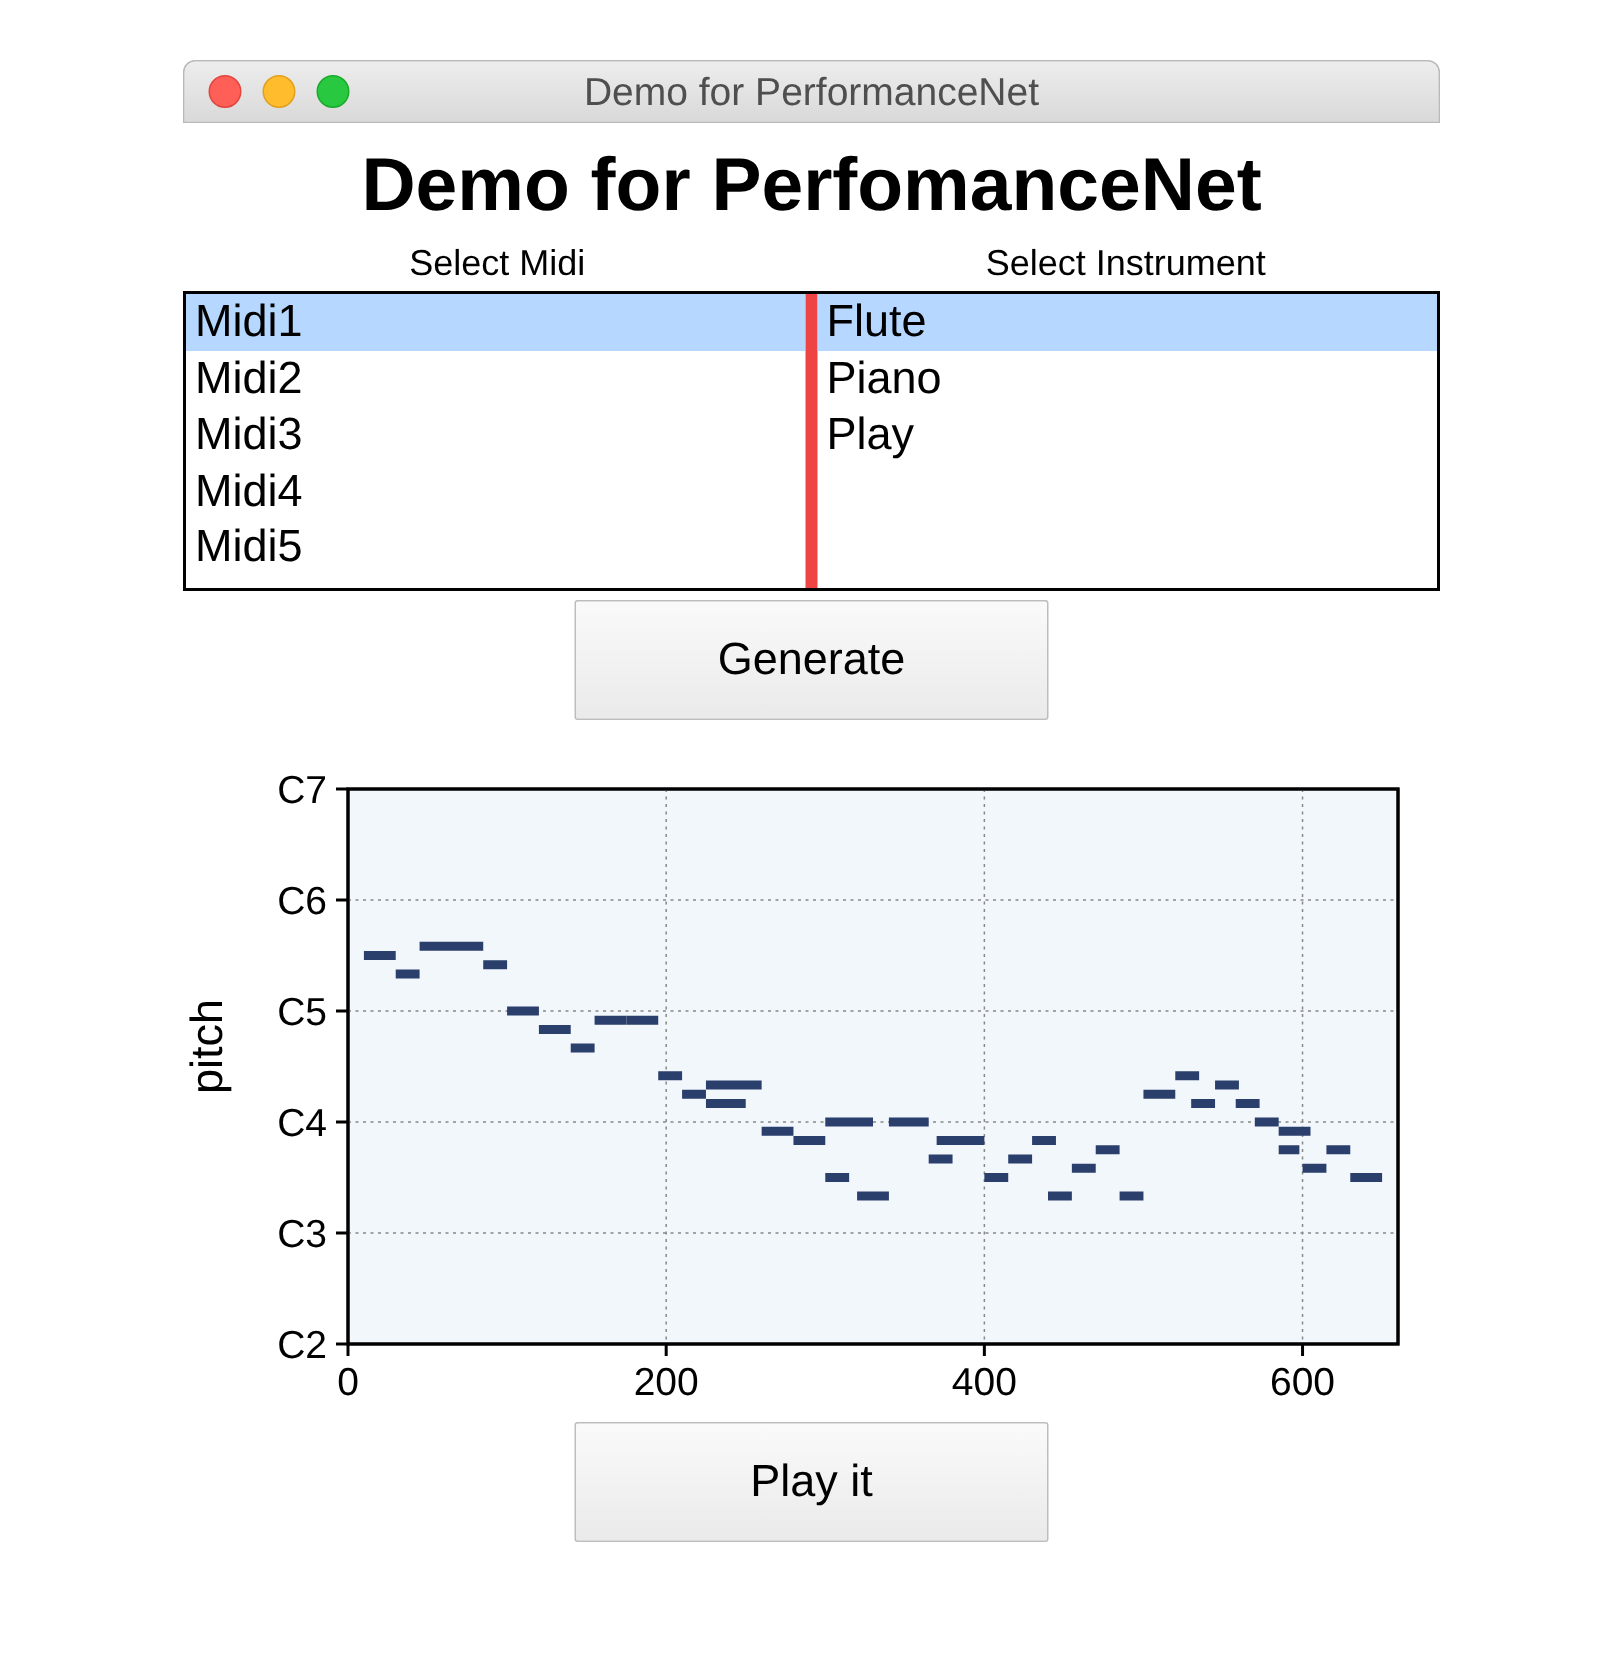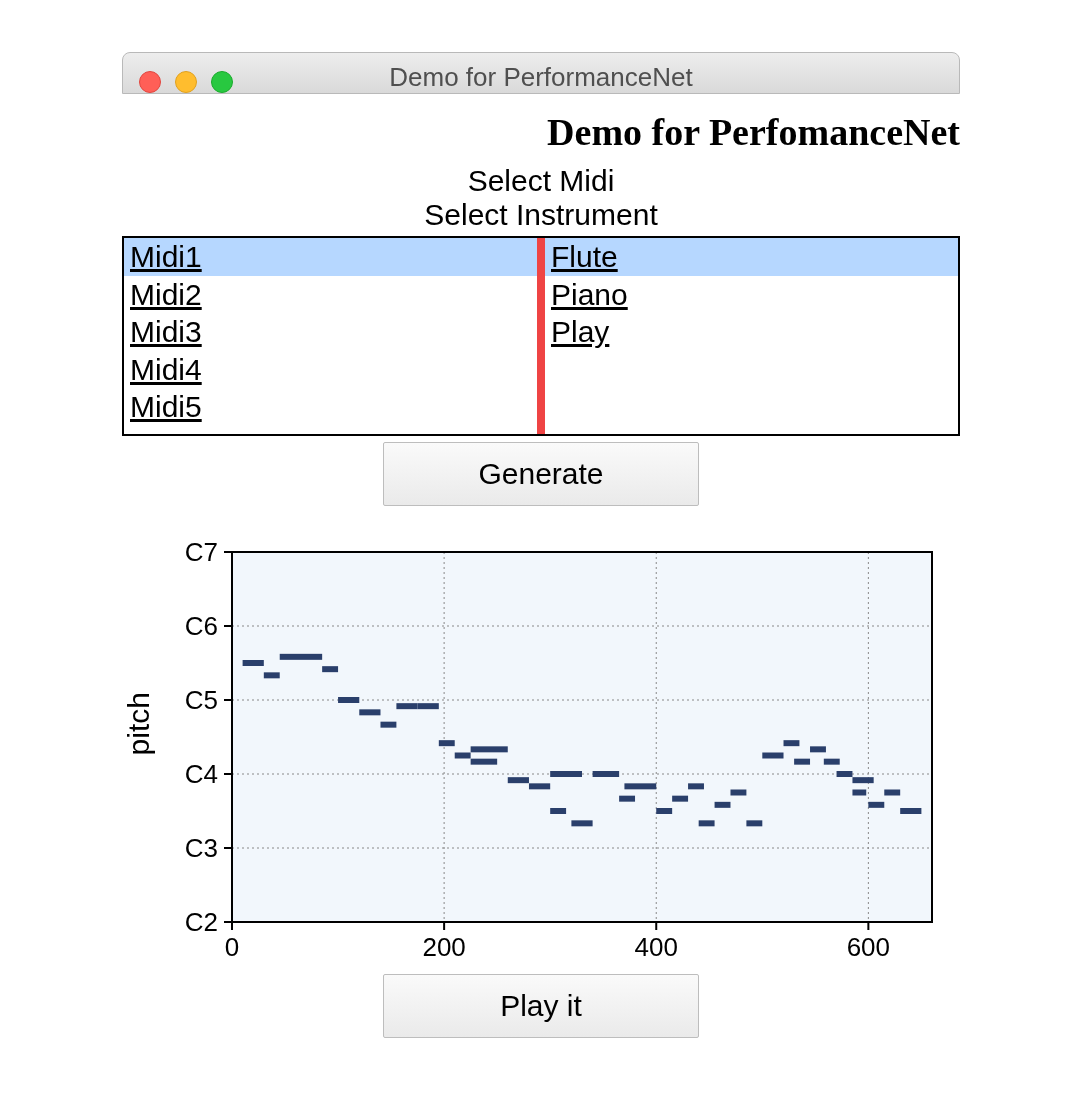--- a/index.html
+++ b/index.html
@@ -12,27 +12,27 @@
   }
   .canvas {
     position: relative;
     width: 1082px; height: 1102px;
     padding-top: 36px;
   }
   
   .titlebar {
     position: relative;
     width: 838px; height: 42px;
-    margin: 16px auto;
+    margin: 4px auto;
     background: linear-gradient(#ededed, #d9d9d9);
     border: 1px solid #b9b9b9;
     border-top-left-radius: 8px;
     border-top-right-radius: 8px;
     display: flex;
-    align-items: flex-end;
+    align-items: center;
   }
   .traffic {
     display: flex; gap: 14px;
     margin-left: 16px;
   }
   .light {
     width: 22px; height: 22px; border-radius: 50%;
   }
   .red    { background:#ff5f57; border:1px solid #e2463f; }
   .yellow { background:#ffbd2e; border:1px solid #e1a11e; }
@@ -43,53 +43,50 @@
     font-size: 26px; color:#4f4f4f;
     pointer-events: none;
   }
   
   .app-body {
     width: 838px;
     margin: 0 auto;
     background:#fff;
   }
   .page-title {
-    text-align: right;
-    font-size: 38px;
+    text-align: center;
+    font-size: 50px;
     font-weight: 700;
     margin: 12px 0 10px 0;
-    font-family: Liberation Serif, serif;
   }
   .columns-header {
     display:flex;
-    font-size: 30px;
-    flex-direction: column;
+    font-size: 24px;
   }
   .columns-header > div { flex:1; text-align:center; }
   .listboxes {
     display:flex;
     border: 2px solid #000;
     margin-top: 4px;
     height: 200px;
   }
   .listbox {
     flex:1;
     font-size: 30px;
     line-height: 1.25;
     overflow:hidden;
-    text-decoration:underline;
   }
   .listbox + .listbox { border-left: 8px solid #ef4444; }
   .list-item { padding: 0 6px; cursor: default; }
   .list-item.selected { background:#b6d7ff; }
 
   .btn {
     display:block;
     margin: 0 auto;
-    width: 316px; height: 64px;
+    width: 316px; height: 80px;
     font-size: 30px;
     background: linear-gradient(#fafafa,#eaeaea);
     border: 1px solid #bdbdbd;
     border-radius: 2px;
     cursor:pointer;
   }
   .btn.generate { margin-top: 6px; }
   .btn.play { margin-top: 2px; }
 
   

